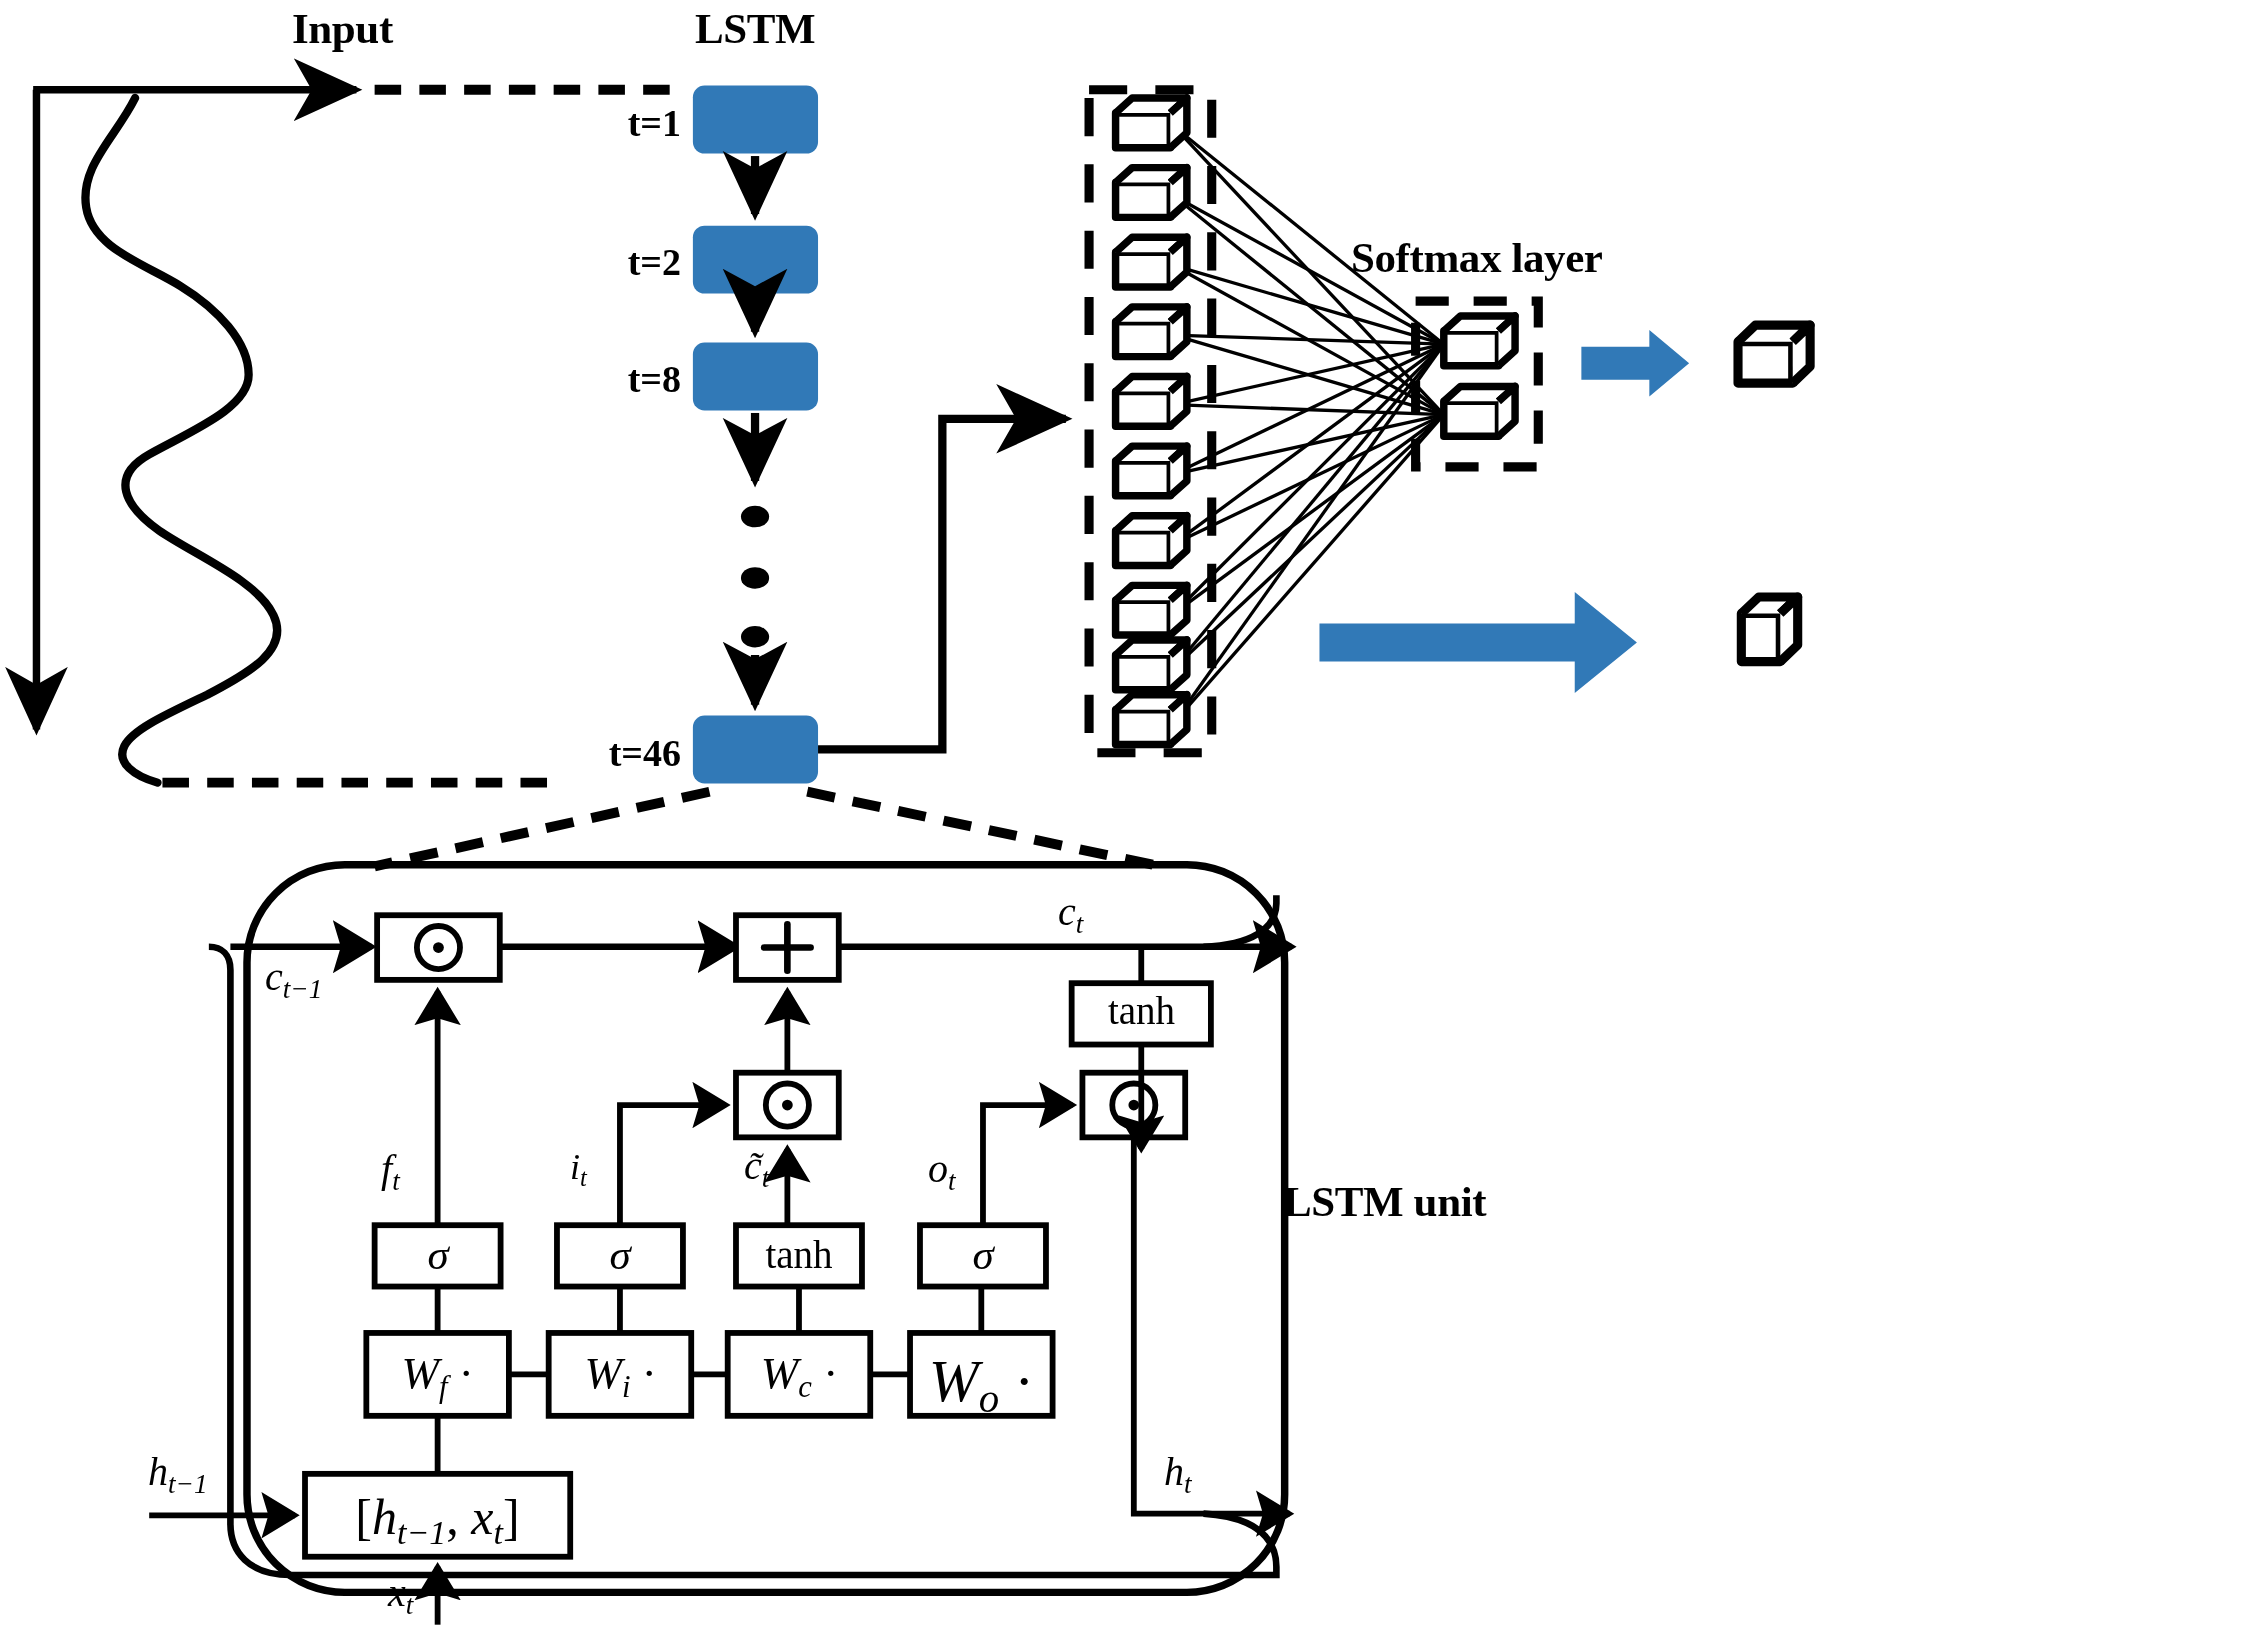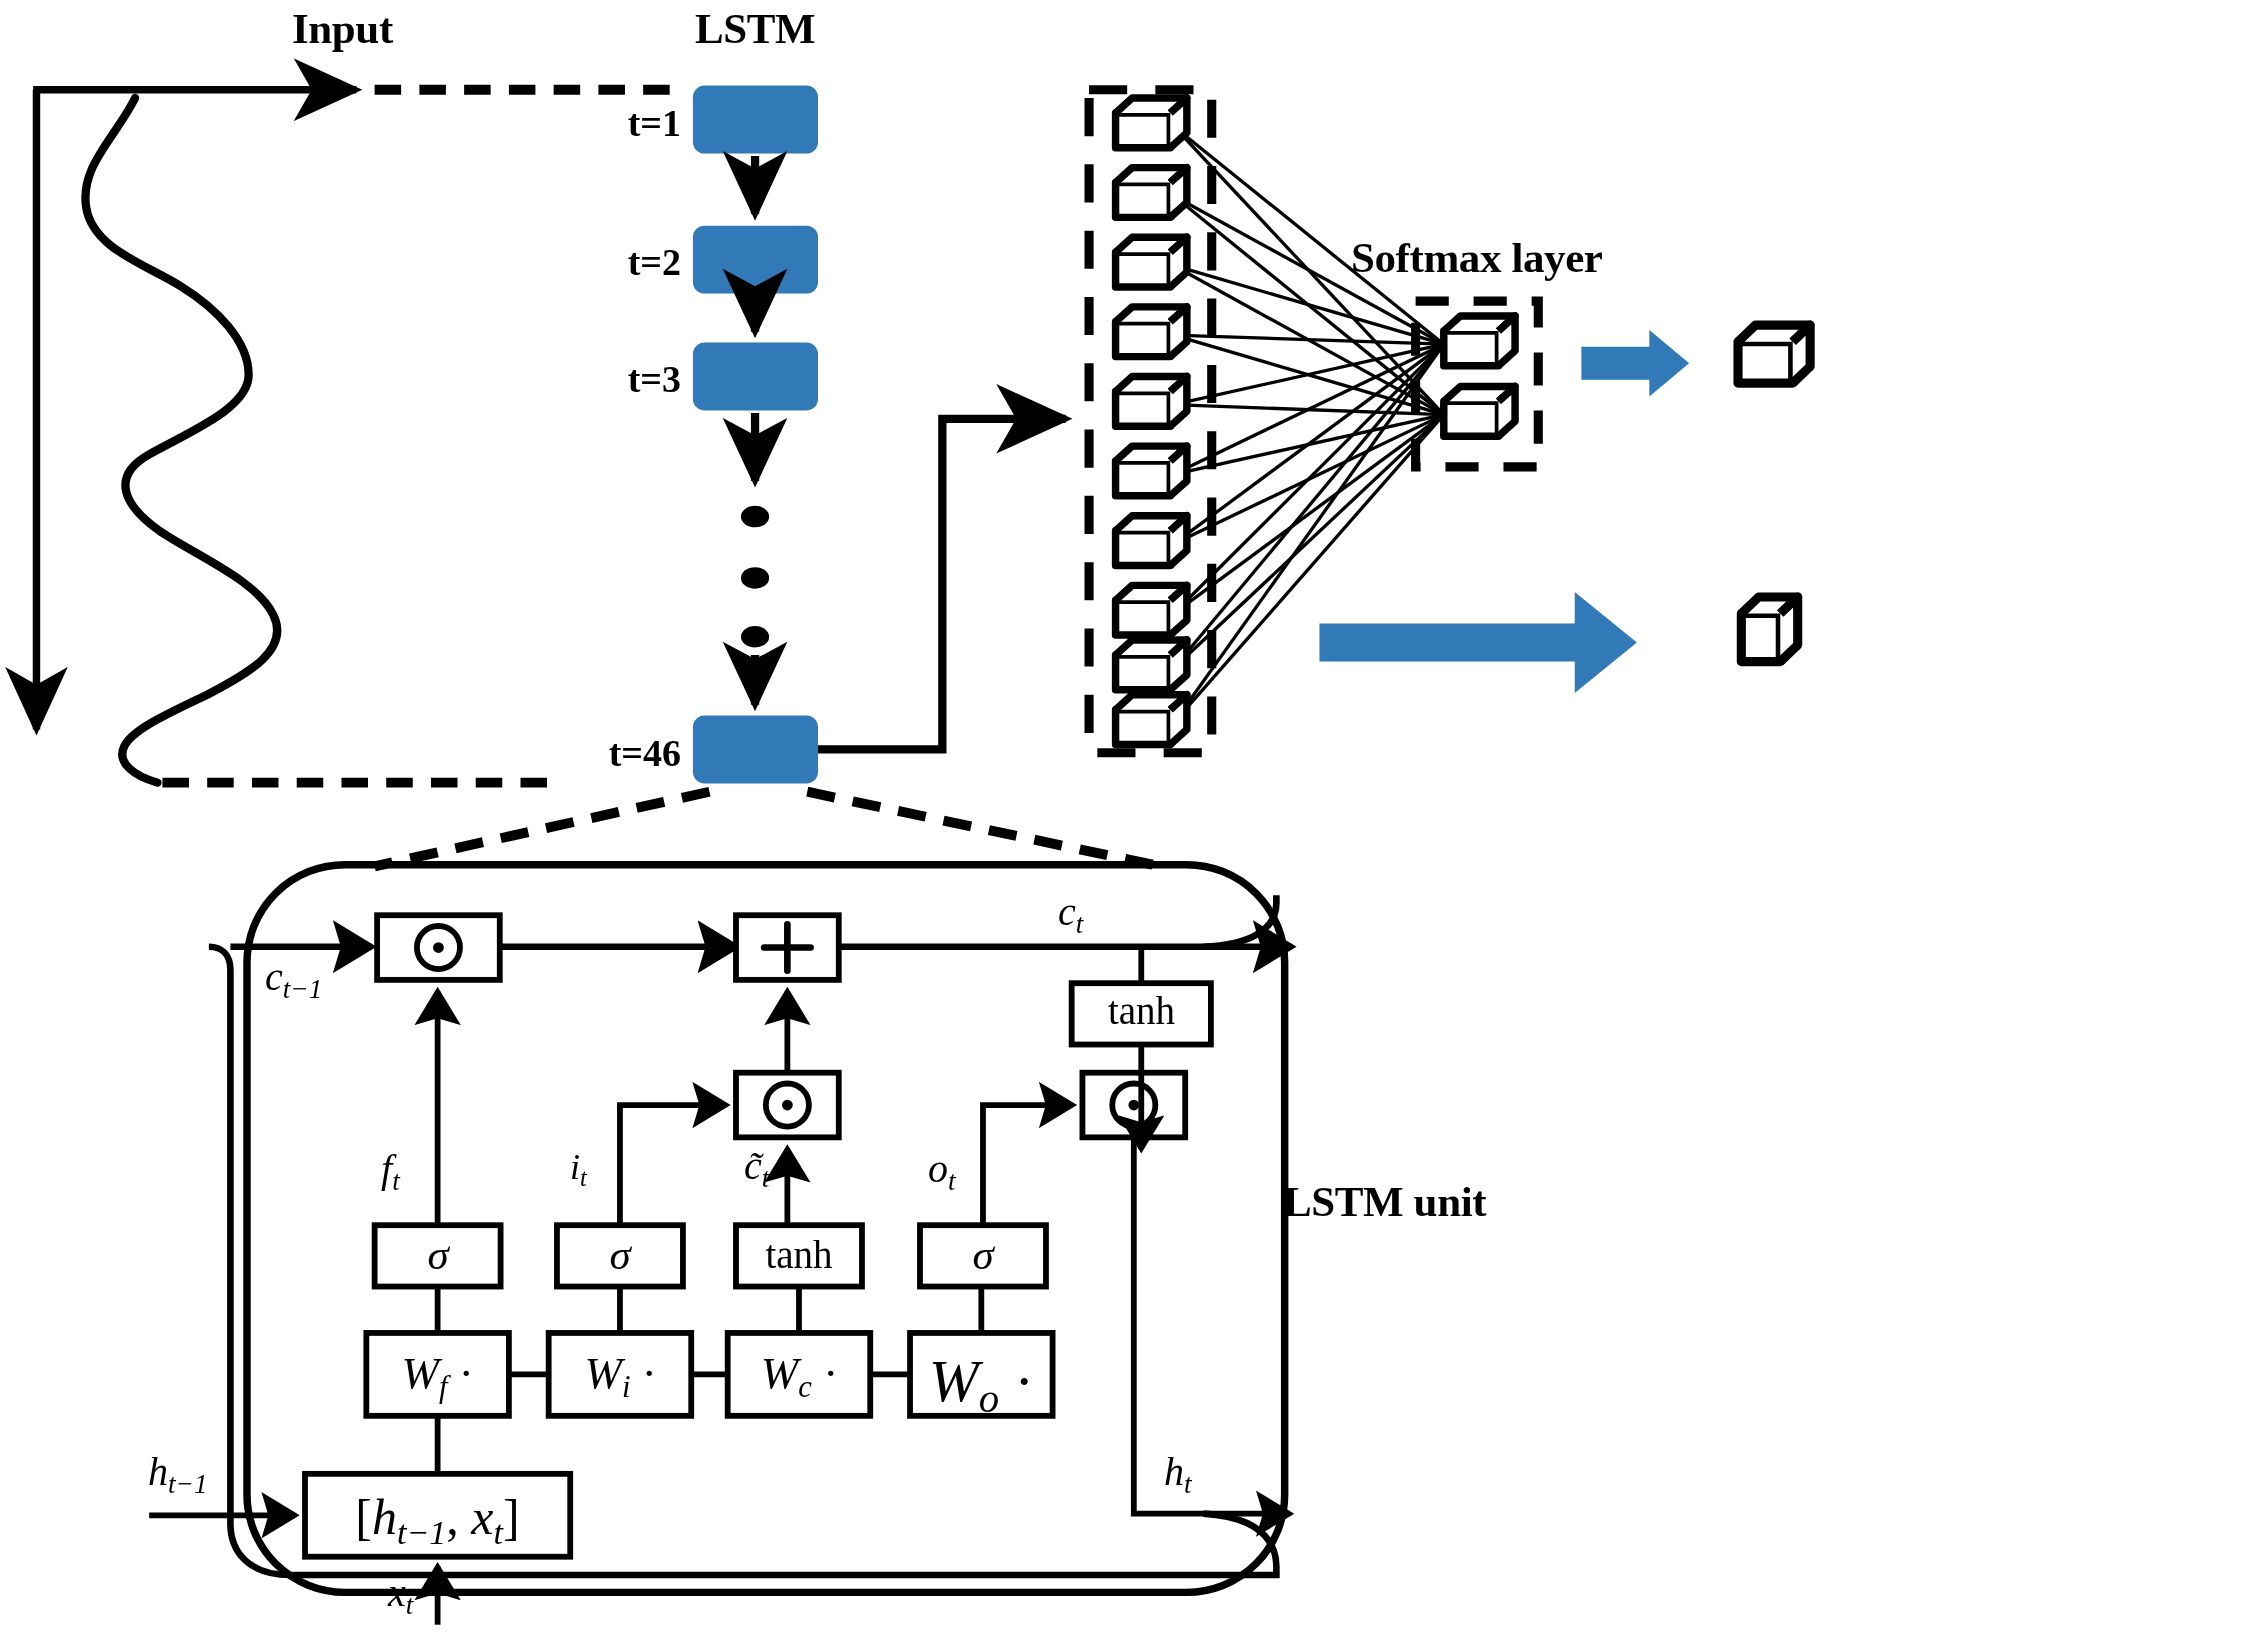--- a/index.html
+++ b/index.html
@@ -362,21 +362,21 @@
 
 
   <div class="lbl hdr" style="left:1351px; top:236px;">Softmax layer</div>
 
 
 
   <div class="lbl hdr" style="left:1283px; top:1180px;">LSTM unit</div>
 
   <div class="tlbl" style="left:570px; top:101px; width:111px;">t=1</div>
   <div class="tlbl" style="left:570px; top:240px; width:111px;">t=2</div>
-  <div class="tlbl" style="left:570px; top:357px; width:111px;">t=3</div>
+  <div class="tlbl" style="left:570px; top:357px; width:111px;">t=8</div>
   <div class="tlbl" style="left:547px; top:731px; width:134px;">t=46</div>
 
   <div class="math" style="left:265px; top:957px; font-size:40px;">
     <span>c</span><sub>t−1</sub>
   </div>
 
   <div class="math" style="left:1058px; top:892px; font-size:40px;">
     <span>c</span><sub>t</sub>
   </div>
 

